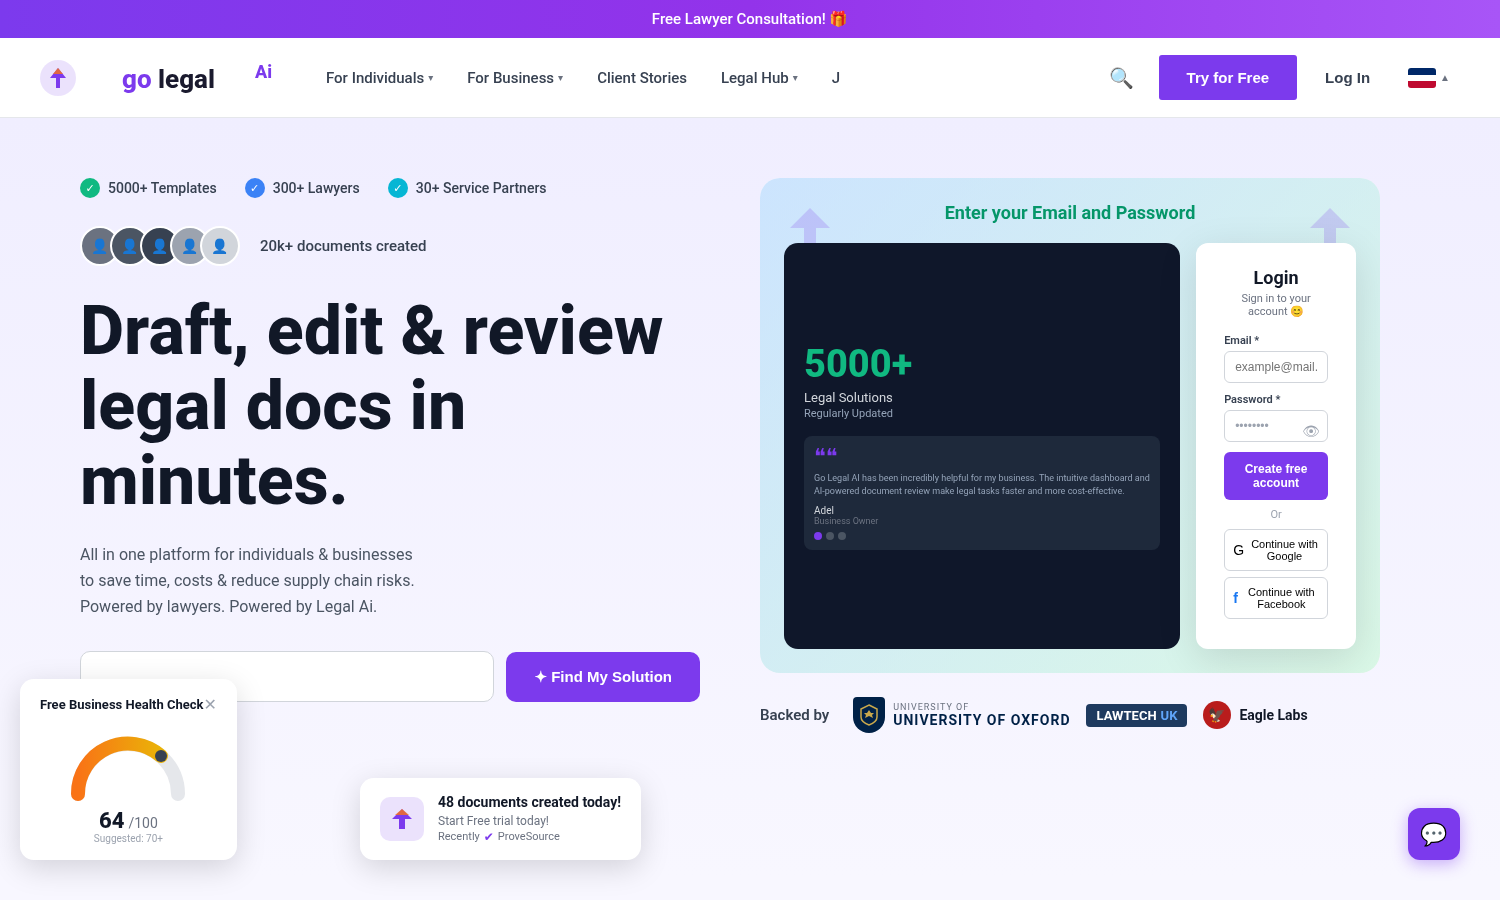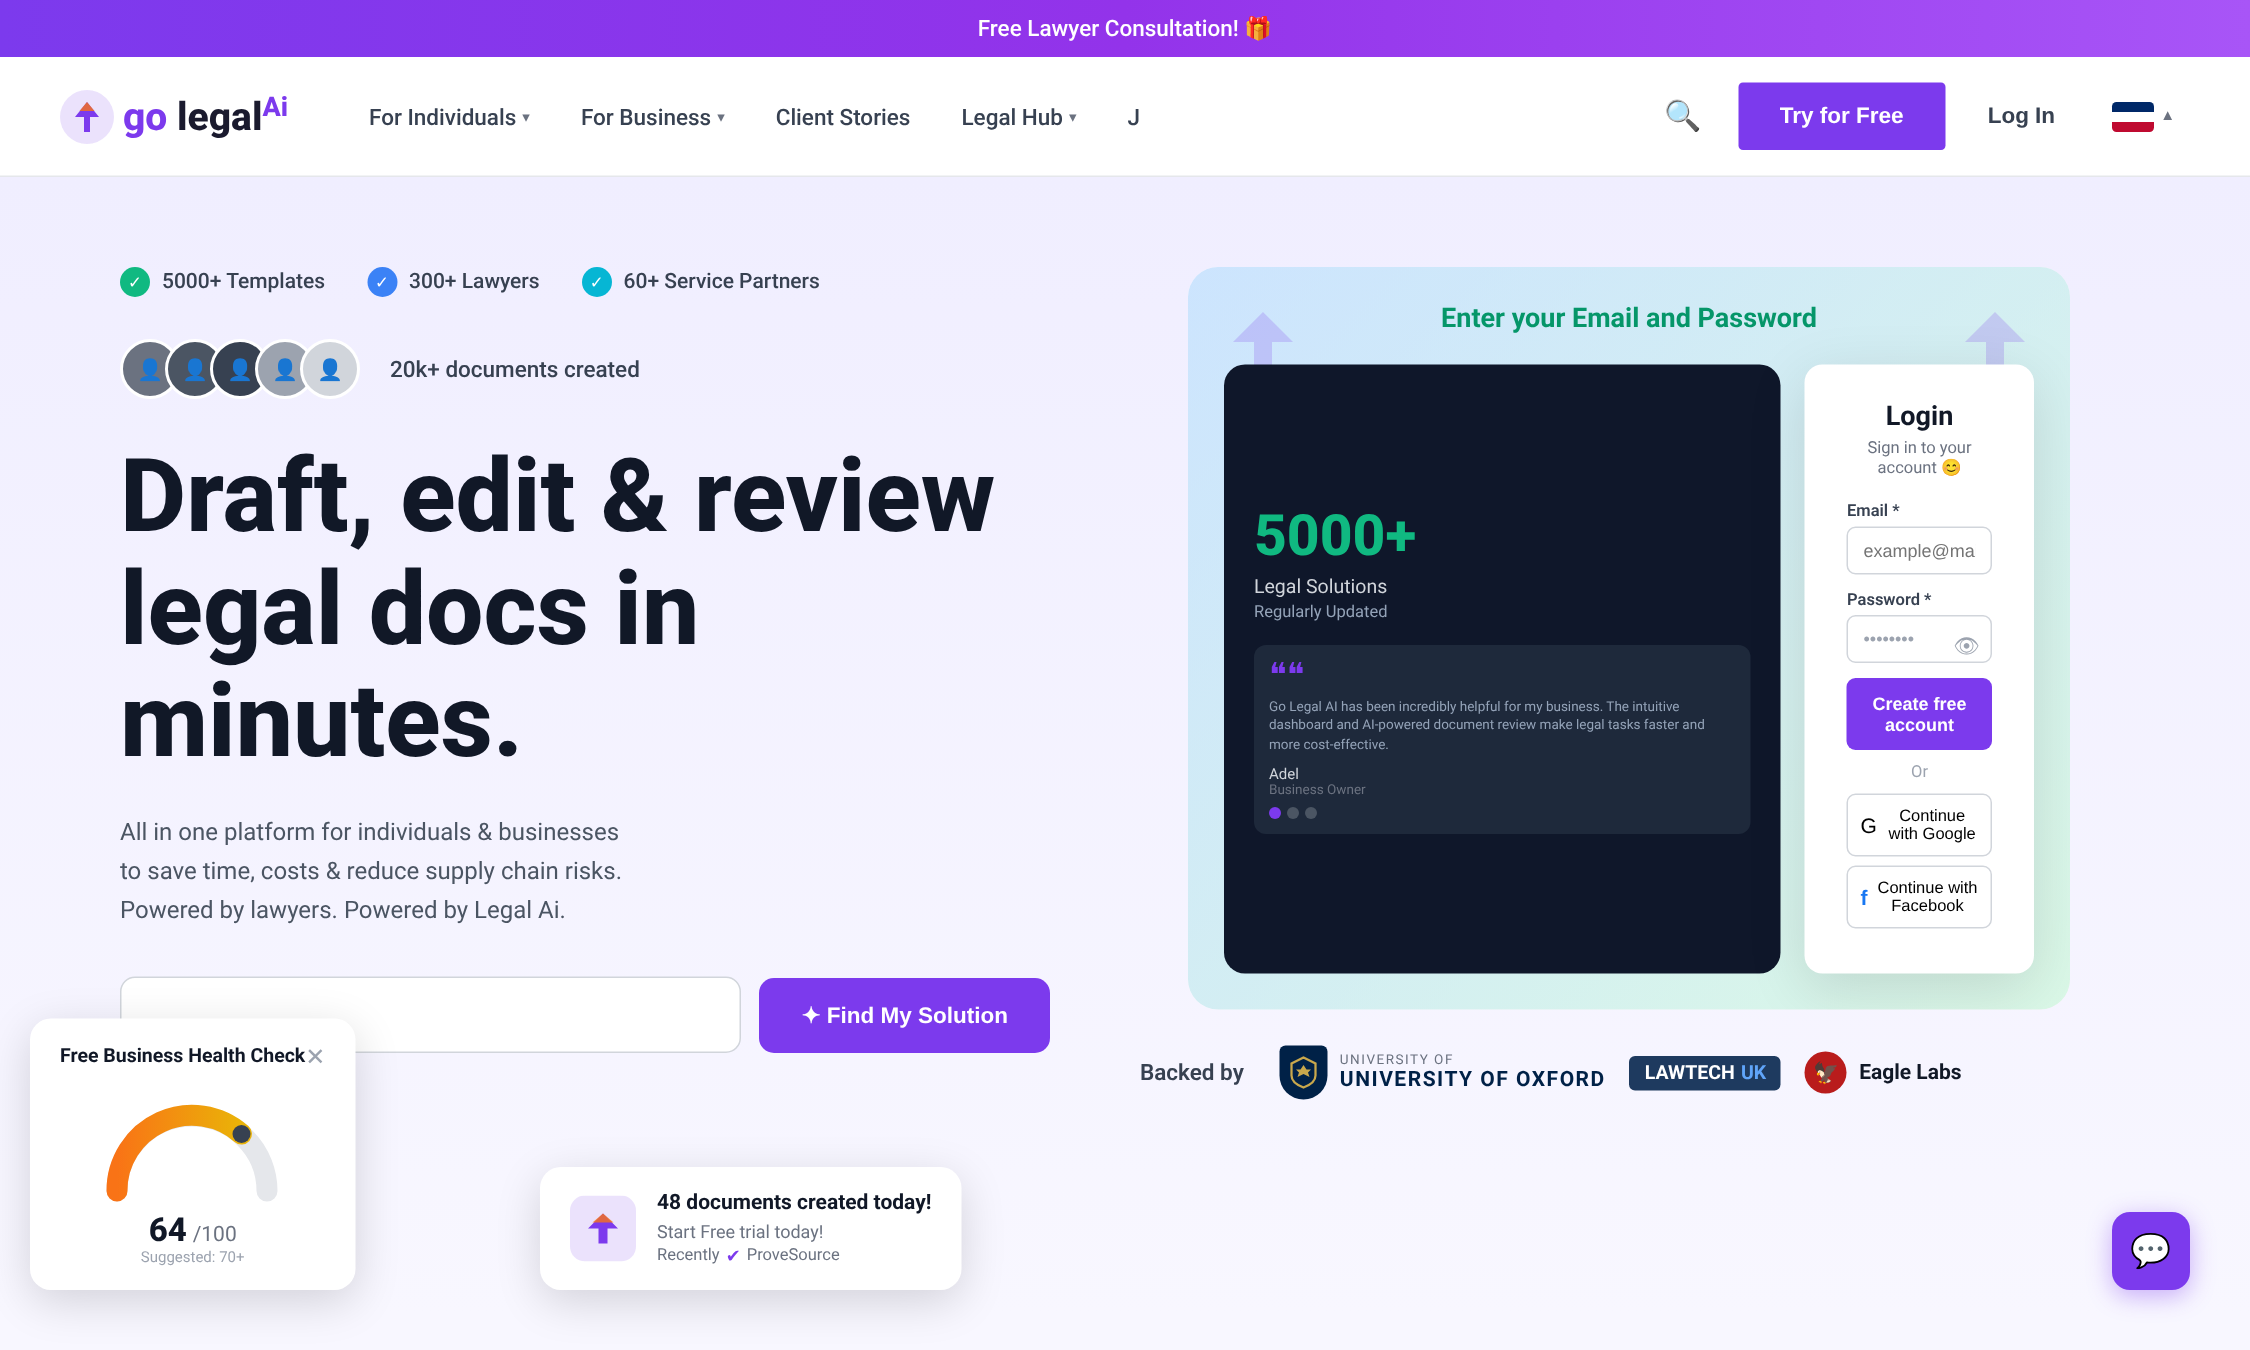--- a/index.html
+++ b/index.html
@@ -38,20 +38,21 @@
       margin-right: 40px;
       text-decoration: none;
     }
     .logo-text {
       font-size: 26px;
       font-weight: 800;
       color: #1a1a2e;
     }
     .logo-text span {
       color: #7c3aed;
+      margin-left: 40px;
     }
     .logo-icon {
       width: 36px;
       height: 36px;
       margin-right: 6px;
     }
 
     .nav-links {
       display: flex;
       align-items: center;
@@ -255,21 +256,20 @@
     .stat-check.teal { background: #06b6d4; }
 
     
     .hero-visual {
       background: linear-gradient(135deg, #e0f2fe, #e8f5e9);
       border-radius: 20px;
       padding: 24px;
       position: relative;
       overflow: hidden;
       min-height: 380px;
-      margin-left: 32px;
     }
     .hero-visual-bg {
       position: absolute;
       top: 0; left: 0; right: 0; bottom: 0;
       background: linear-gradient(135deg, #bfdbfe 0%, #d1fae5 100%);
       opacity: 0.6;
       border-radius: 20px;
     }
     .hero-visual-title {
       text-align: center;
@@ -598,21 +598,21 @@
       <div class="stat-badge">
         <div class="stat-check green">✓</div>
         <span>5000+ Templates</span>
       </div>
       <div class="stat-badge">
         <div class="stat-check blue">✓</div>
         <span>300+ Lawyers</span>
       </div>
       <div class="stat-badge">
         <div class="stat-check teal">✓</div>
-        <span>60+ Service Partners</span>
+        <span>30+ Service Partners</span>
       </div>
     </div>
 
     <div class="social-proof">
       <div class="avatars">
         <div class="avatar">👤</div>
         <div class="avatar">👤</div>
         <div class="avatar">👤</div>
         <div class="avatar">👤</div>
         <div class="avatar">👤</div>

